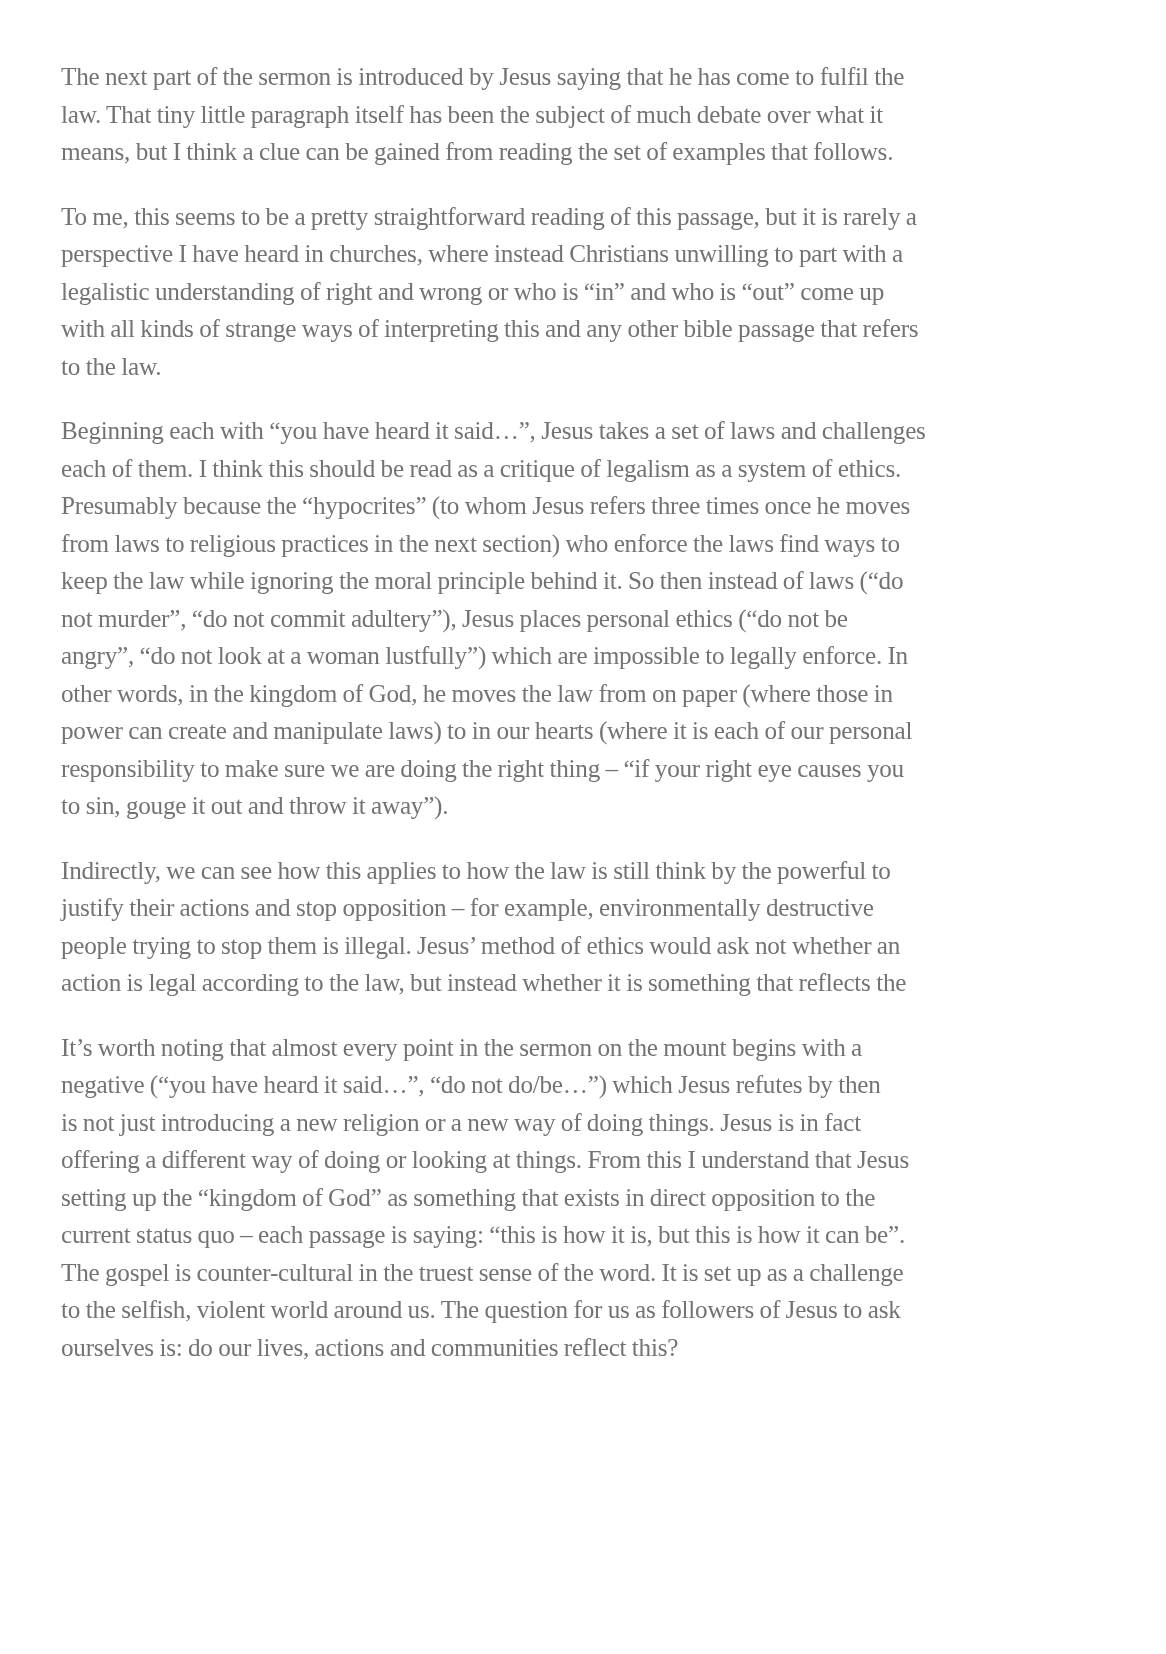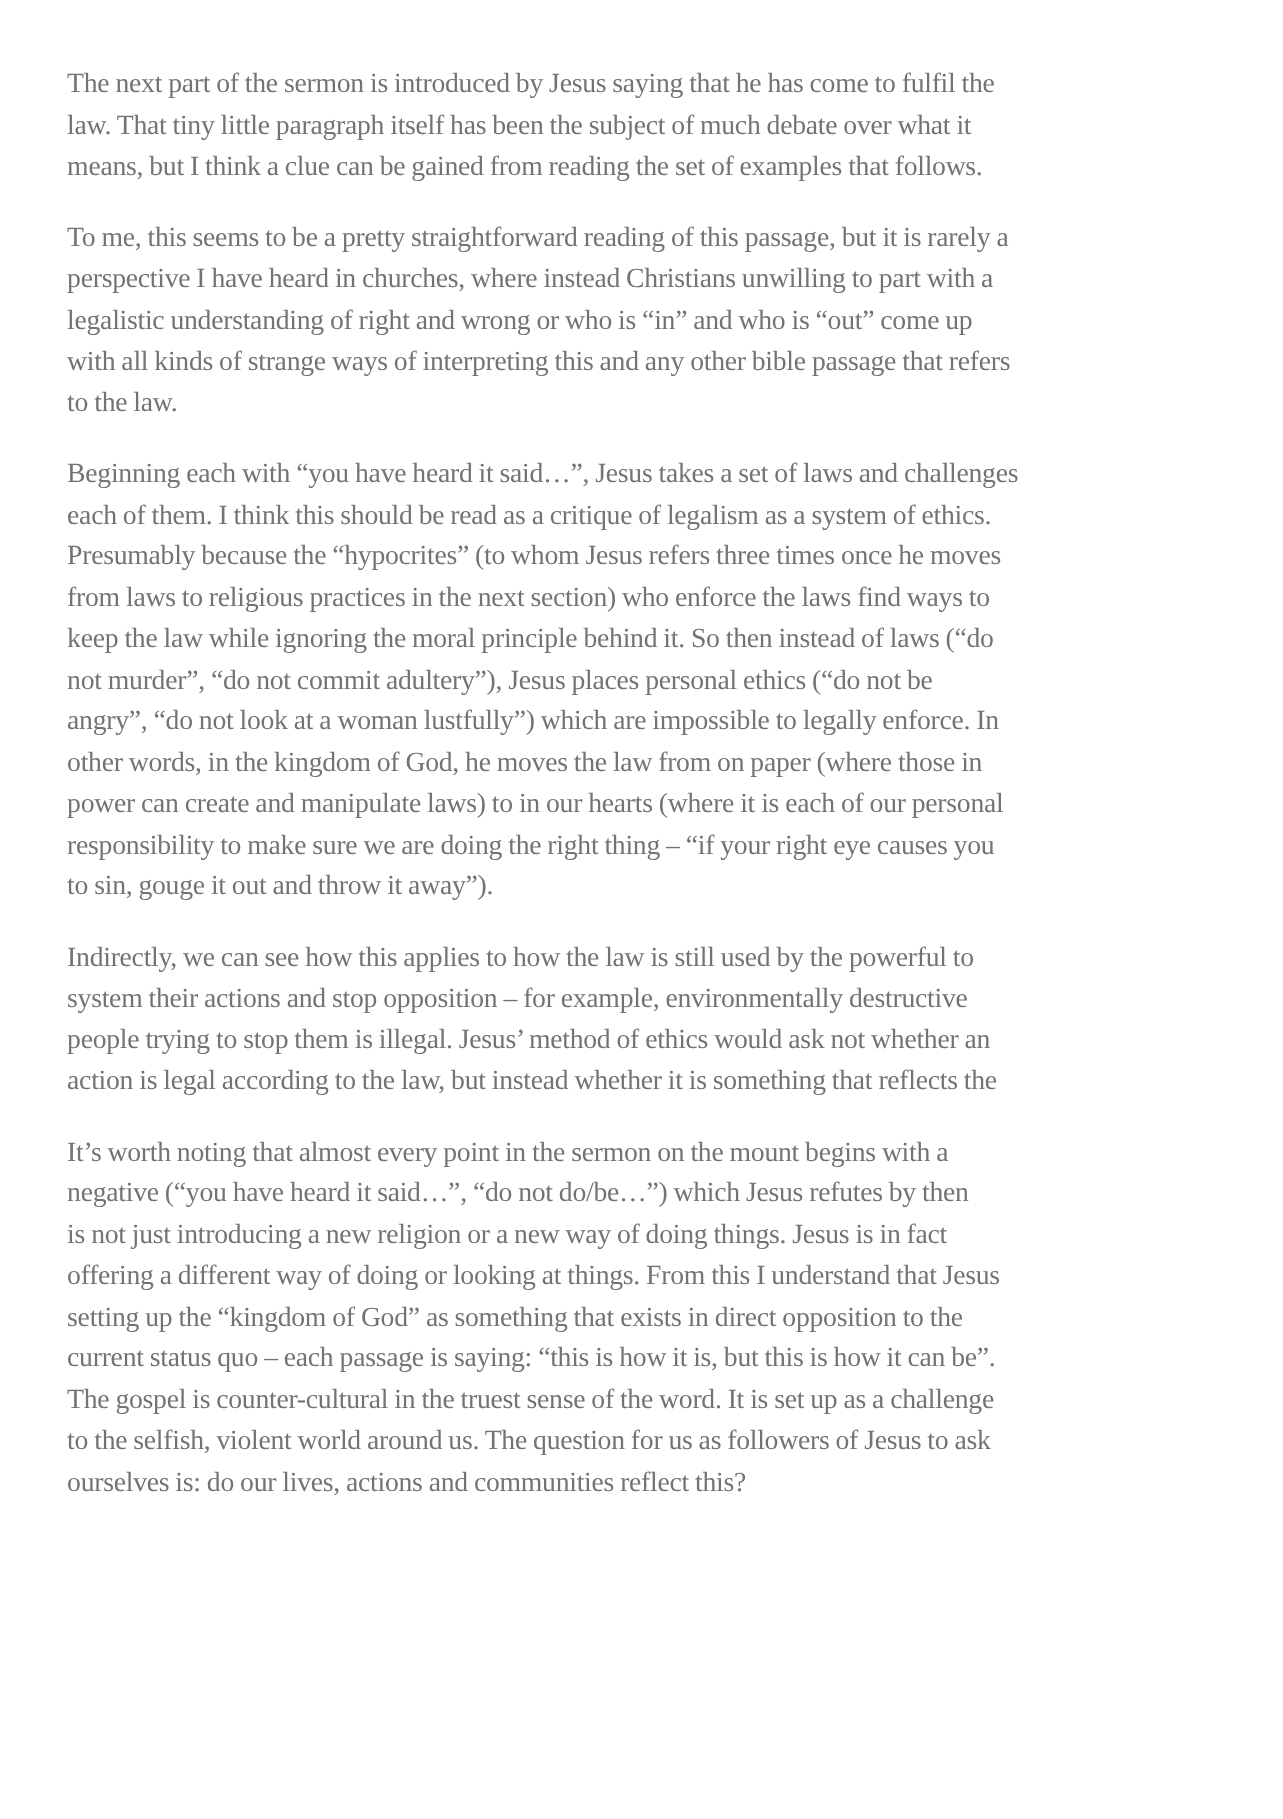--- a/index.html
+++ b/index.html
@@ -56,22 +56,22 @@
     <span class="line">from laws to religious practices in the next section) who enforce the laws find ways to</span>
     <span class="line">keep the law while ignoring the moral principle behind it. So then instead of laws (“do</span>
     <span class="line">not murder”, “do not commit adultery”), Jesus places personal ethics (“do not be</span>
     <span class="line">angry”, “do not look at a woman lustfully”) which are impossible to legally enforce. In</span>
     <span class="line">other words, in the kingdom of God, he moves the law from on paper (where those in</span>
     <span class="line">power can create and manipulate laws) to in our hearts (where it is each of our personal</span>
     <span class="line">responsibility to make sure we are doing the right thing – “if your right eye causes you</span>
     <span class="line">to sin, gouge it out and throw it away”).</span>
   </p>
   <p class="para">
-    <span class="line">Indirectly, we can see how this applies to how the law is still used by the powerful to</span>
-    <span class="line">system their actions and stop opposition – for example, environmentally destructive</span>
+    <span class="line">Indirectly, we can see how this applies to how the law is still think by the powerful to</span>
+    <span class="line">justify their actions and stop opposition – for example, environmentally destructive</span>
     <span class="line">people trying to stop them is illegal. Jesus’ method of ethics would ask not whether an</span>
     <span class="line">action is legal according to the law, but instead whether it is something that reflects the</span>
   </p>
   <p class="para">
     <span class="line">It’s worth noting that almost every point in the sermon on the mount begins with a</span>
     <span class="line">negative (“you have heard it said…”, “do not do/be…”) which Jesus refutes by then</span>
     <span class="line">is not just introducing a new religion or a new way of doing things. Jesus is in fact</span>
     <span class="line">offering a different way of doing or looking at things. From this I understand that Jesus</span>
     <span class="line">setting up the “kingdom of God” as something that exists in direct opposition to the</span>
     <span class="line">current status quo – each passage is saying: “this is how it is, but this is how it can be”.</span>

